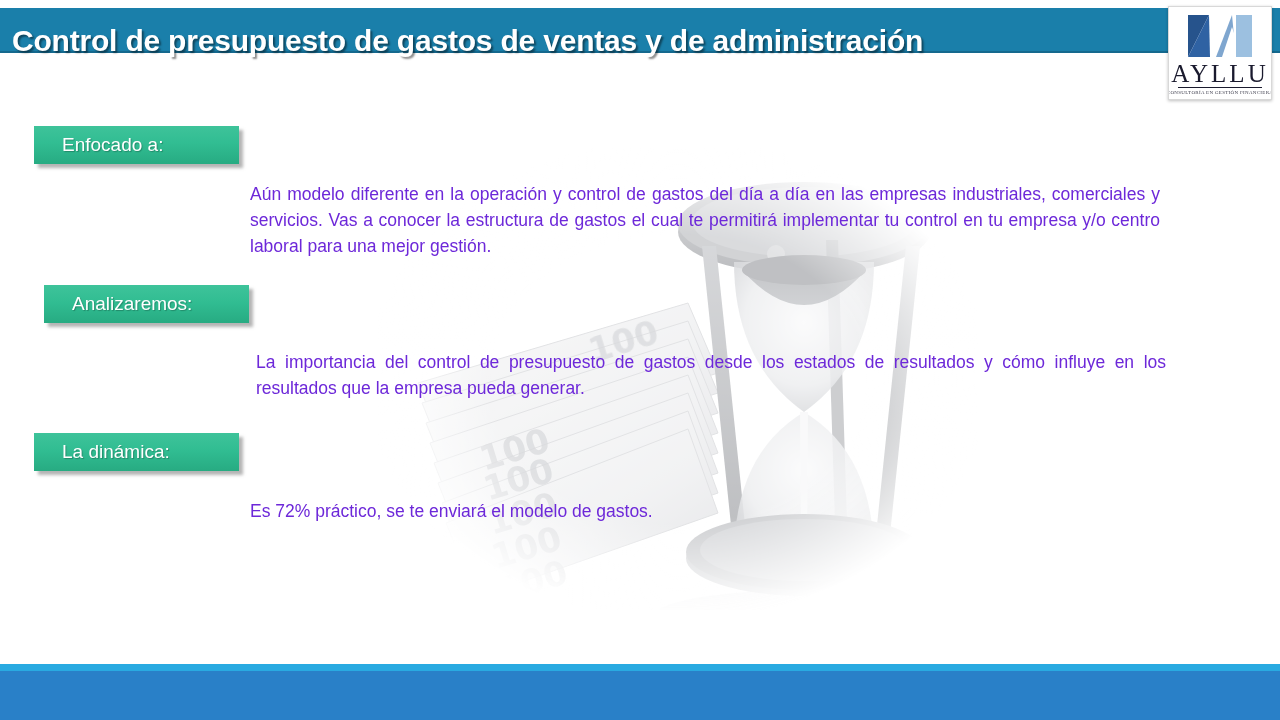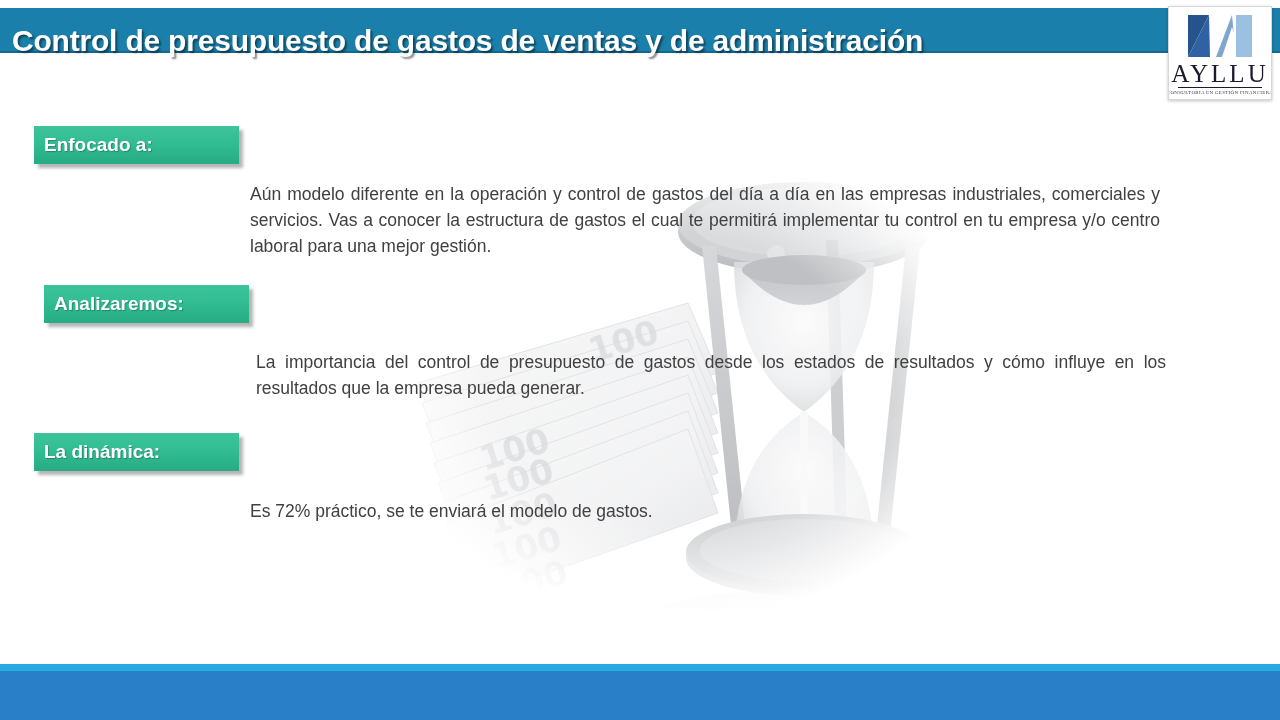--- a/index.html
+++ b/index.html
@@ -81,33 +81,33 @@
     position:absolute;
     width:205px; height:38px;
     background:linear-gradient(180deg,#3ec39a 0%,#31bd92 45%,#27ab82 100%);
     box-shadow:4px 4px 3px rgba(120,120,120,0.55);
     display:flex;
     align-items:center;
   }
   .chip-label {
     color:#ffffff;
     font-size:19px;
-    font-weight:bold;
-    padding-left:10px;
+    font-weight:normal;
+    padding-left:28px;
     text-shadow:1px 1px 1px rgba(0,0,0,0.25);
     white-space:nowrap;
   }
   .chip-1 { left:34px; top:126px; }
   .chip-2 { left:44px; top:285px; }
   .chip-3 { left:34px; top:433px; }
 
   
   .para {
     position:absolute;
-    color:#404040;
+    color:#6d28d9;
     font-size:17.5px;
     line-height:26px;
     text-align:justify;
     white-space:pre-line;
   }
   .para-1 { left:250px; top:181px; width:910px; }
   .para-2 { left:256px; top:349px; width:910px; }
   .para-3 { left:250px; top:498px; width:910px; text-align:left; }
 
   

